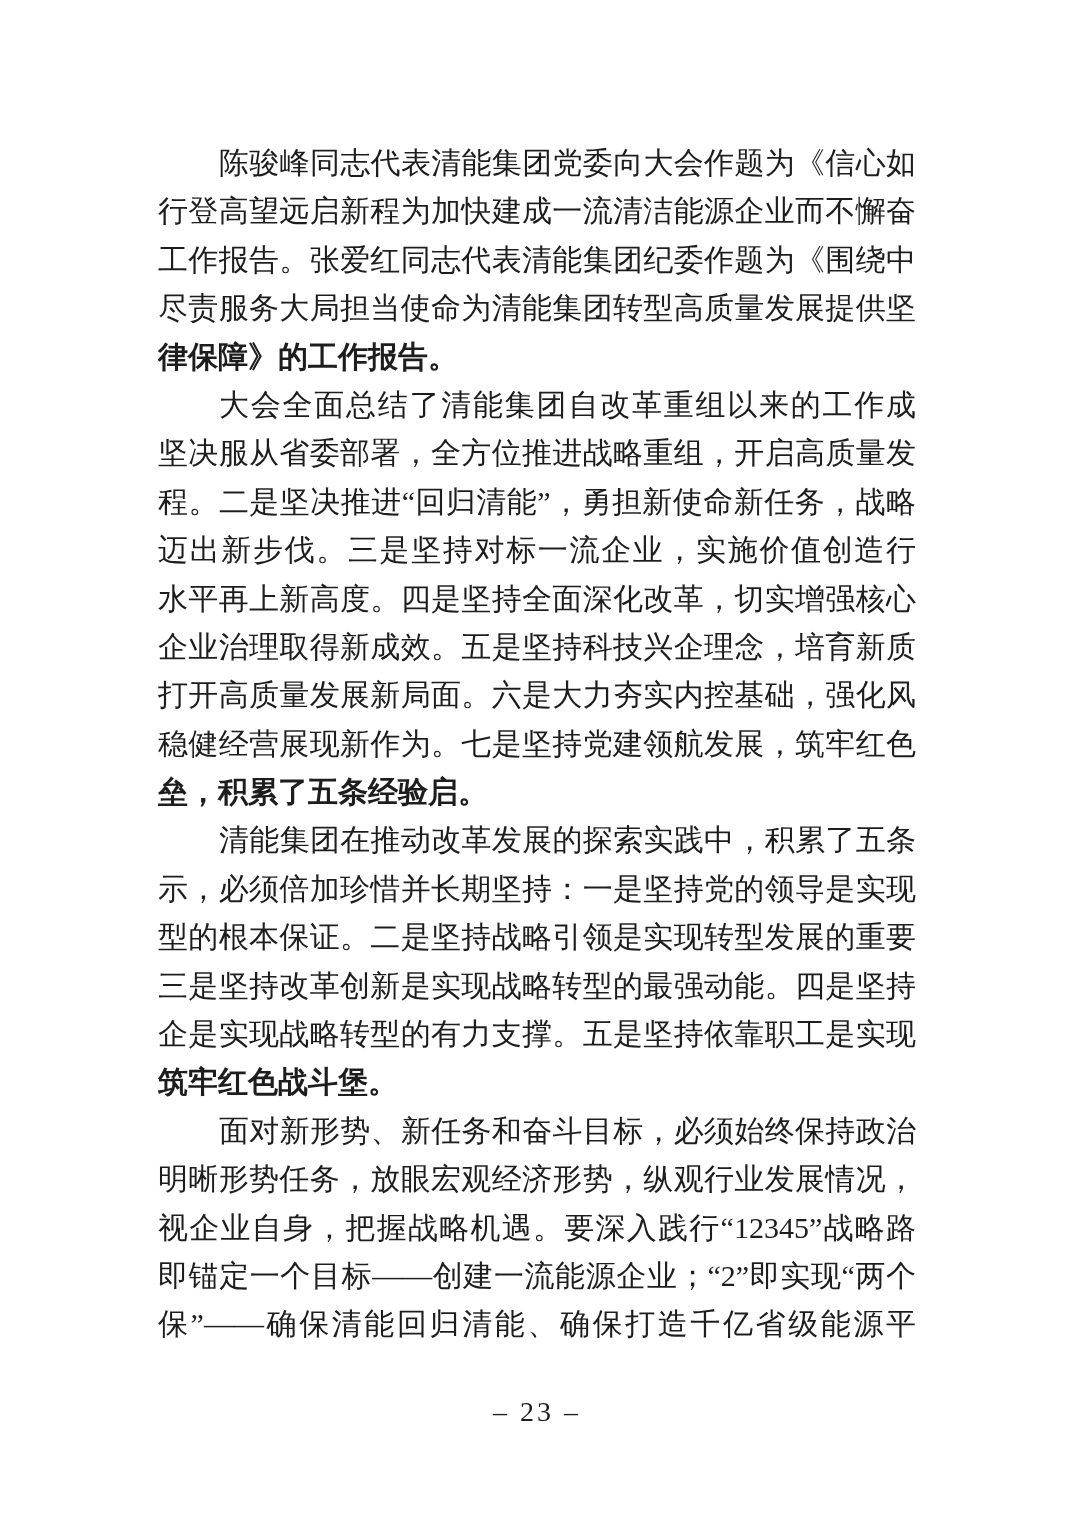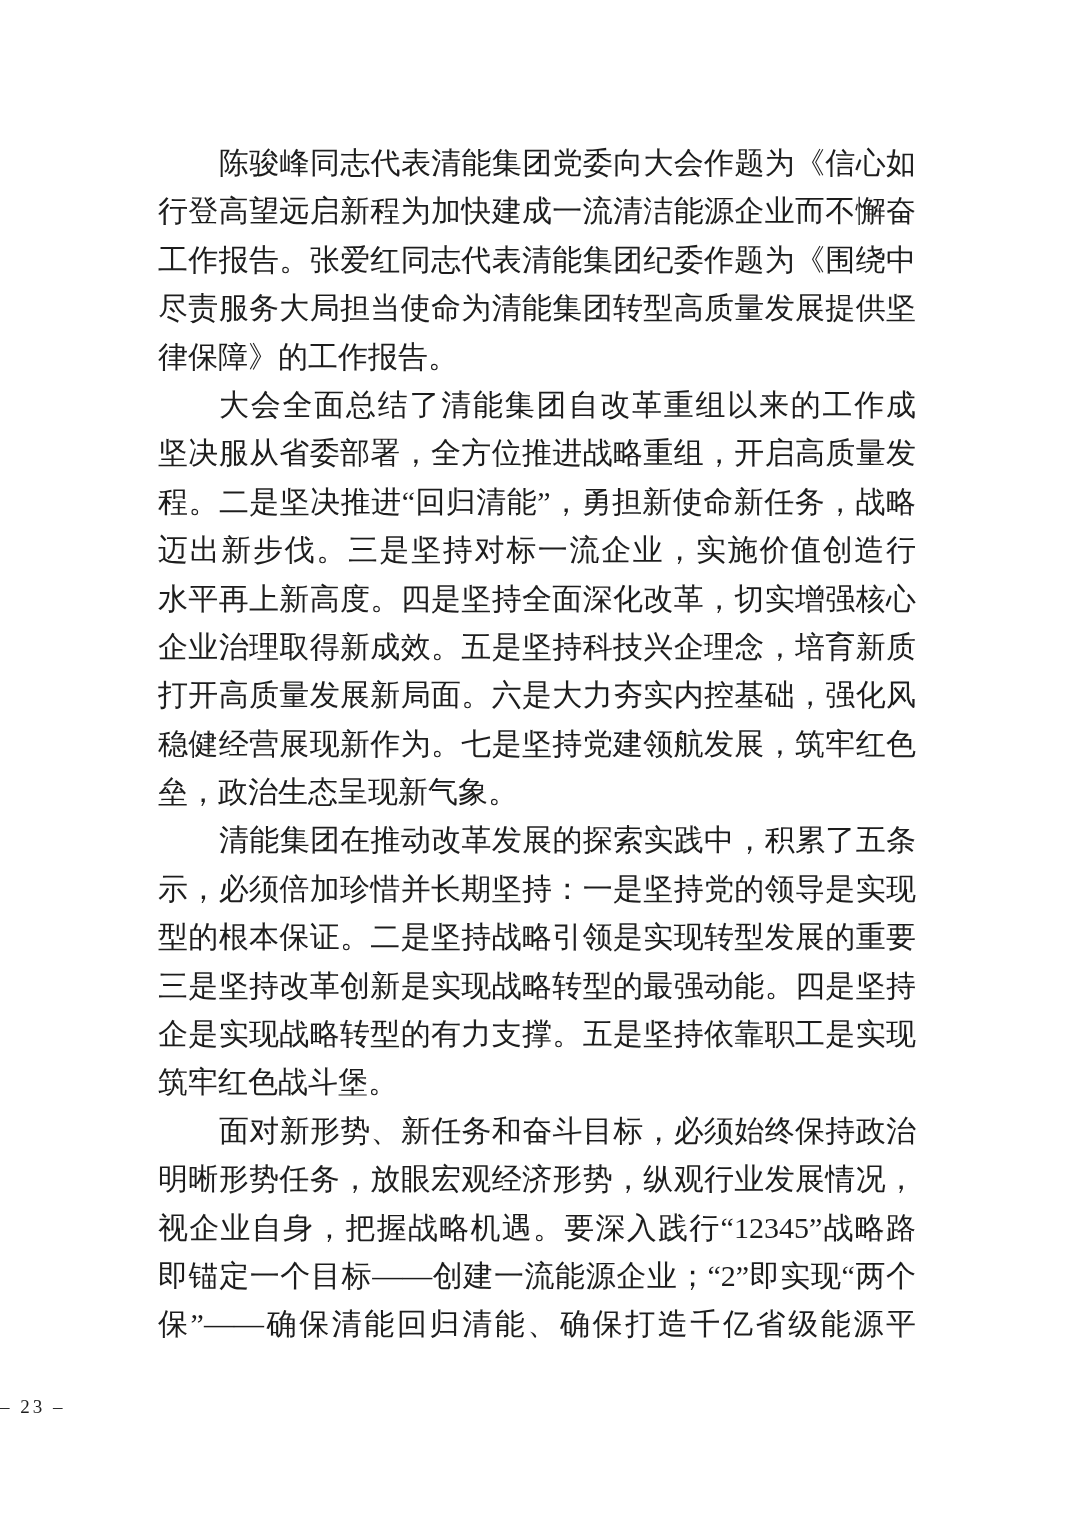--- a/index.html
+++ b/index.html
@@ -25,28 +25,29 @@
     height: 48.4px;
     text-align: justify;
     text-align-last: justify;
     text-justify: inter-character;
     overflow: hidden;
   }
   .line.indent { text-indent: 61px; }
   .line.end {
     text-align: right;
     text-align-last: left;
+    font-weight: bold;
   }
   .footer {
     position: absolute;
     left: 0;
     width: 100%;
     top: 1396px;
-    text-align: left;
-    font-size: 19px;
+    text-align: center;
+    font-size: 28px;
     letter-spacing: 3px;
     color: #1d1d1d;
   }
 </style>
 </head>
 <body>
 
 <div class="page">
   <div class="text-block">
 
@@ -60,21 +61,21 @@
 
     <div class="para">
       <div class="line indent">大会全面总结了清能集团自改革重组以来的工作成绩：一是</div>
       <div class="line">坚决服从省委部署，全方位推进战略重组，开启高质量发展新征</div>
       <div class="line">程。二是坚决推进“回归清能”，勇担新使命新任务，战略转型</div>
       <div class="line">迈出新步伐。三是坚持对标一流企业，实施价值创造行动，管控</div>
       <div class="line">水平再上新高度。四是坚持全面深化改革，切实增强核心功能，</div>
       <div class="line">企业治理取得新成效。五是坚持科技兴企理念，培育新质生产力，</div>
       <div class="line">打开高质量发展新局面。六是大力夯实内控基础，强化风险防控，</div>
       <div class="line">稳健经营展现新作为。七是坚持党建领航发展，筑牢红色战斗堡</div>
-      <div class="line end">垒，政治生态呈现新气象。</div>
+      <div class="line end">垒，积累了五条经验启。</div>
     </div>
 
     <div class="para">
       <div class="line indent">清能集团在推动改革发展的探索实践中，积累了五条经验启</div>
       <div class="line">示，必须倍加珍惜并长期坚持：一是坚持党的领导是实现战略转</div>
       <div class="line">型的根本保证。二是坚持战略引领是实现转型发展的重要前提。</div>
       <div class="line">三是坚持改革创新是实现战略转型的最强动能。四是坚持人才强</div>
       <div class="line">企是实现战略转型的有力支撑。五是坚持依靠职工是实现战略转</div>
       <div class="line end">筑牢红色战斗堡。</div>
     </div>

